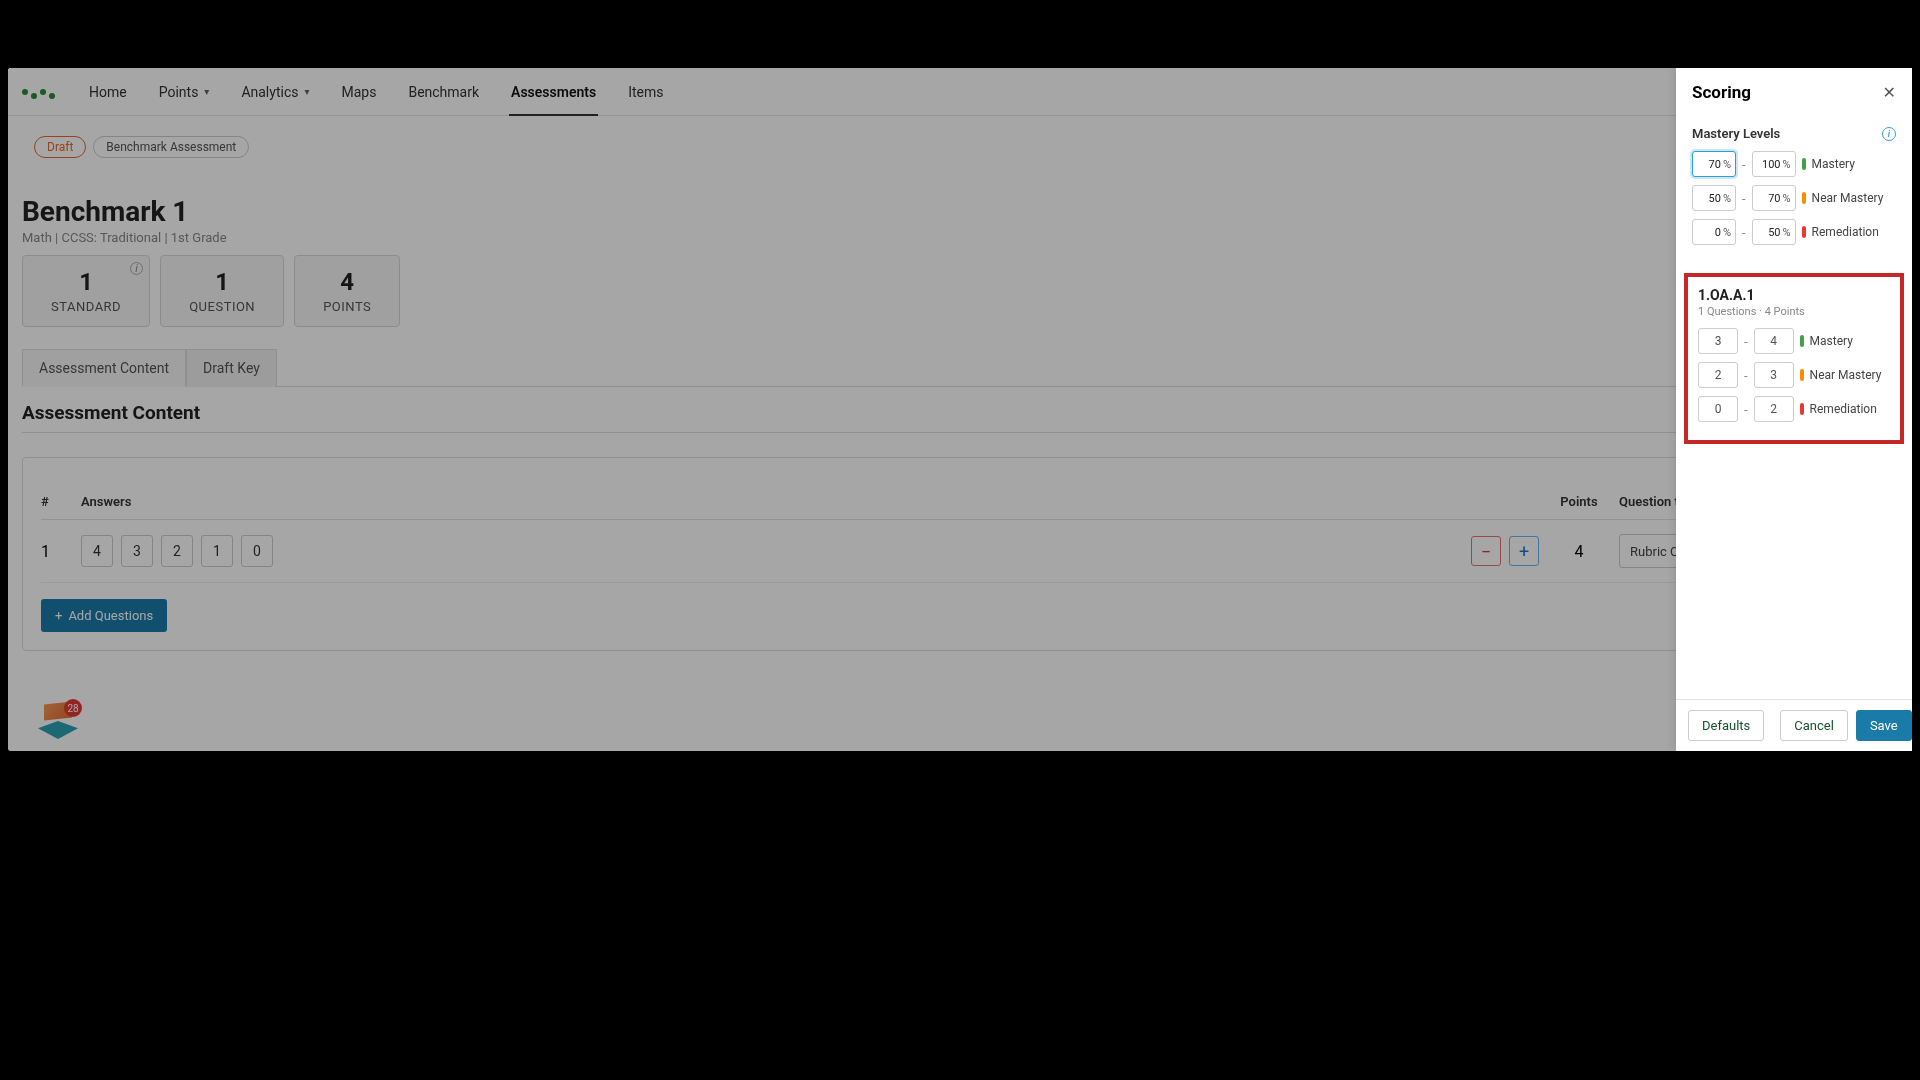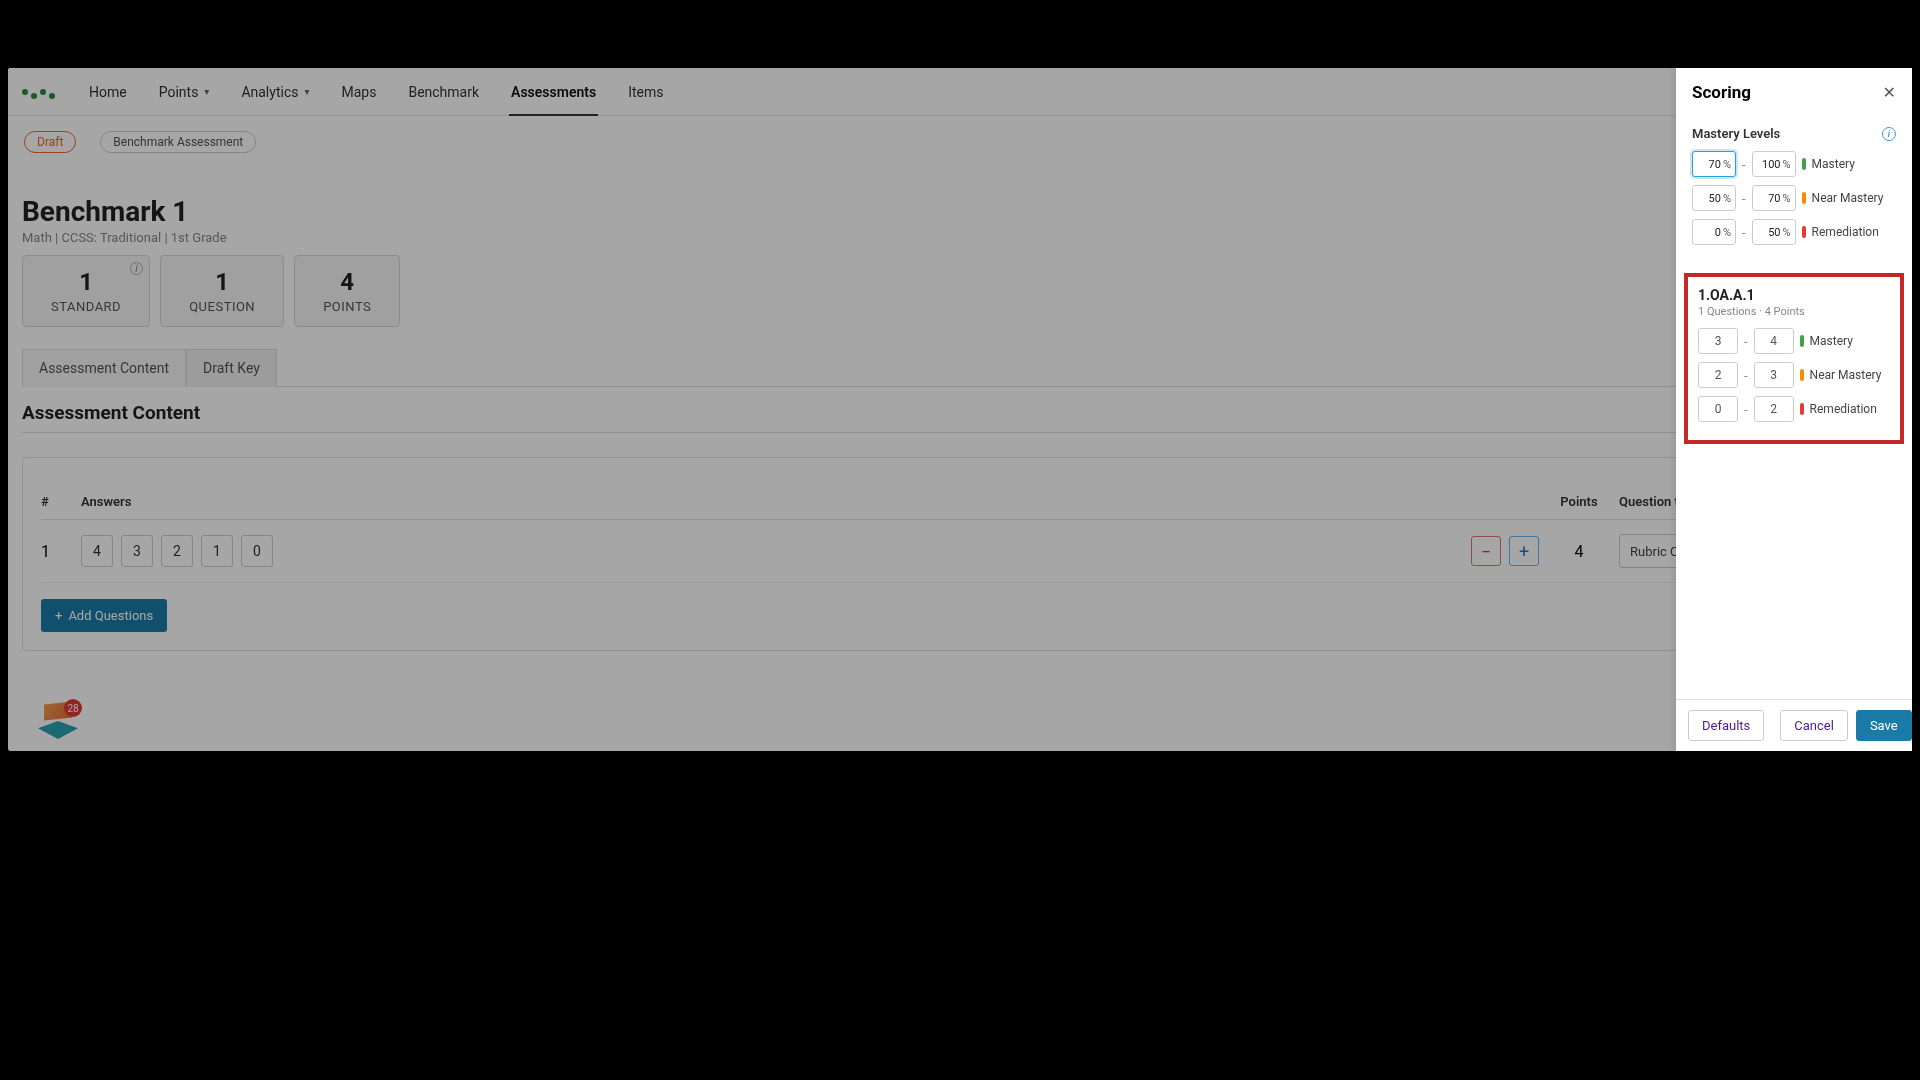--- a/index.html
+++ b/index.html
@@ -8,21 +8,21 @@
 .overlay { position: absolute; inset: 0; background: rgba(0,0,0,0.35); pointer-events: none; z-index: 5; }
 .topnav { display: flex; align-items: center; height: 48px; background: #fff; border-bottom: 1px solid #e3e3e3; padding: 0 14px; }
 .logo { display: flex; gap: 3px; margin-right: 18px; }
 .logo span { width: 6px; height: 6px; background: #2a8a3a; border-radius: 50%; }
 .logo span:nth-child(2) { transform: translateY(4px); }
 .logo span:nth-child(4) { transform: translateY(4px); }
 .nav-item { padding: 0 16px; height: 48px; display: flex; align-items: center; color: #333; font-size: 14px; cursor: pointer; position: relative; gap: 6px; }
 .nav-item.active { color: #111; font-weight: 600; }
 .nav-item.active::after { content: ''; position: absolute; bottom: 0; left: 14px; right: 14px; height: 2px; background: #333; }
 .chev { font-size: 10px; color: #666; }
-.bar-row { display: flex; align-items: center; padding: 10px 16px; gap: 24px; flex-wrap: wrap; }
+.bar-row { display: flex; align-items: flex-end; padding: 10px 26px; gap: 7px; flex-wrap: wrap; }
 .pill { padding: 3px 12px; border-radius: 12px; font-size: 12px; border: 1px solid #ccc; color: #555; background: #fff; }
 .pill.draft { color: #e8692e; border-color: #e8692e; }
 .bar-right { margin-left: auto; display: flex; gap: 10px; align-items: center; }
 .scoring-btn { display: flex; align-items: center; gap: 6px; background: #fff; border: 1px solid #ccc; border-radius: 4px; padding: 6px 12px; font-size: 13px; cursor: pointer; }
 .bars-icon { display: inline-flex; gap: 2px; align-items: flex-end; }
 .bars-icon span { width: 3px; border-radius: 1px; }
 .bars-icon span:nth-child(1) { height: 8px; background: #e53935; }
 .bars-icon span:nth-child(2) { height: 11px; background: #fb8c00; }
 .bars-icon span:nth-child(3) { height: 14px; background: #43a047; }
 .gear-btn { width: 32px; height: 32px; border: 1px solid #ccc; background: #fff; border-radius: 4px; display: flex; align-items: center; justify-content: center; cursor: pointer; color: #555; }
@@ -84,21 +84,21 @@
 .level-mark { width: 4px; height: 12px; border-radius: 2px; }
 .level-lbl { font-size: 12px; color: #444; }
 .mk-green { background: #43a047; }
 .mk-orange { background: #fb8c00; }
 .mk-red { background: #e53935; }
 .standard-block { border: 4px solid #c62828; margin: 10px 6px; padding: 10px; background: #fff; }
 .std-title { font-size: 14px; font-weight: 700; color: #222; }
 .std-sub { font-size: 11px; color: #888; margin-top: 2px; margin-bottom: 10px; }
 .num-box { width: 40px; height: 26px; border: 1px solid #ccc; border-radius: 3px; display: flex; align-items: center; justify-content: center; font-size: 12px; color: #555; background: #fff; }
 .sp-foot { border-top: 1px solid #e3e3e3; padding: 10px 12px; display: flex; gap: 8px; align-items: center; }
-.btn { padding: 7px 13px; border-radius: 3px; font-size: 13px; cursor: pointer; border: 1px solid #ccc; background: #fff; color: #4c1d95; }
+.btn { padding: 7px 13px; border-radius: 3px; font-size: 13px; cursor: pointer; border: 1px solid #ccc; background: #fff; color: #14532d; }
 .btn.primary { background: #1a7aa8; color: #fff; border-color: #1a7aa8; }
 </style>
 </head>
 <body>
 
 <div class="app-frame">
   <div class="topnav">
     <div class="logo">
         <span></span>
         <span></span>

